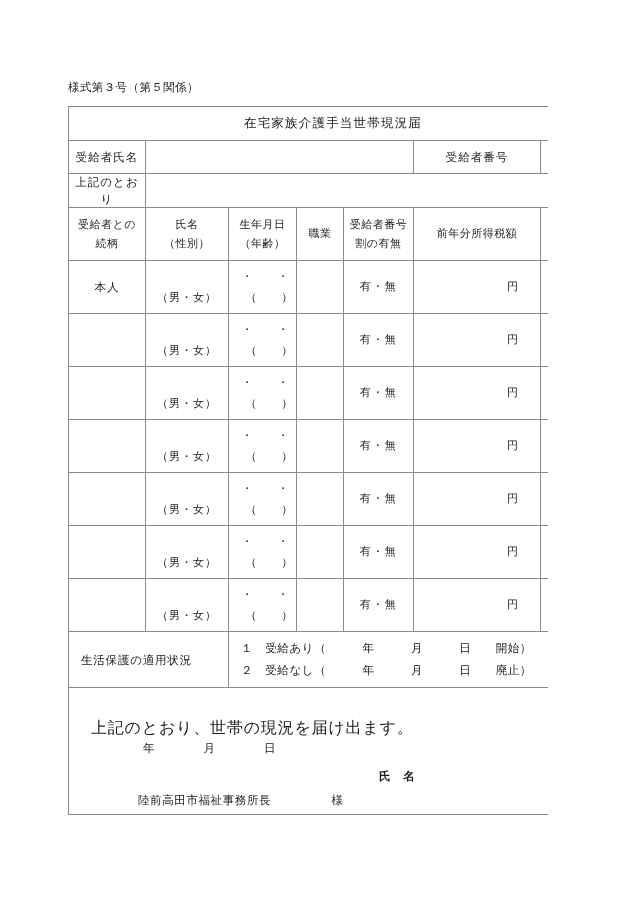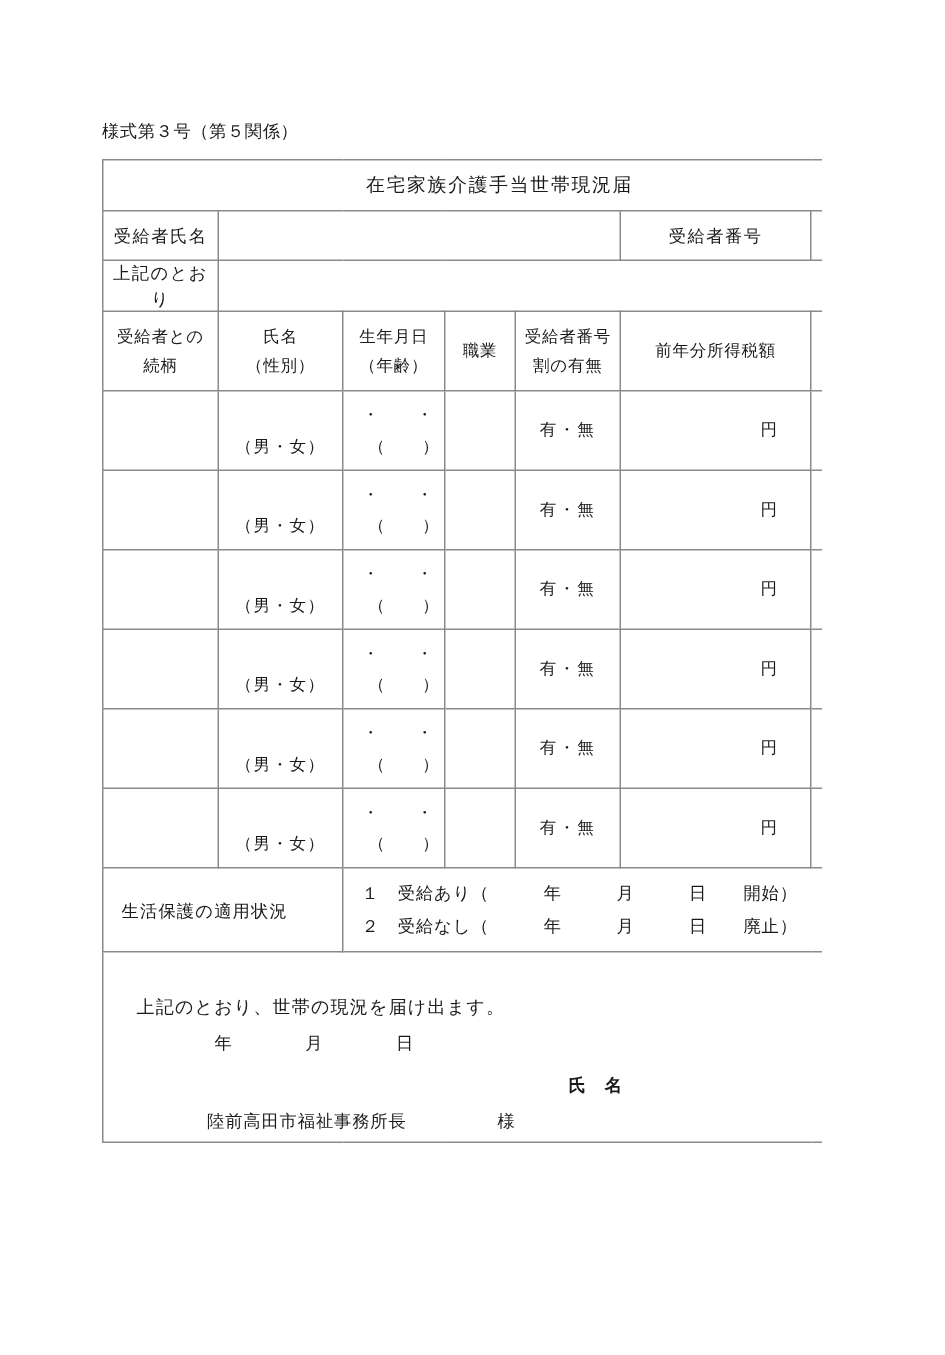--- a/index.html
+++ b/index.html
@@ -162,21 +162,21 @@
   .footer-cell {
     height: 126px;
     text-align: left !important;
     position: relative;
     vertical-align: top !important;
   }
   .f-declaration {
     position: absolute;
     left: 22px;
     top: 28px;
-    font-size: 12px;
+    font-size: 16px;
     letter-spacing: 0.8px;
     white-space: nowrap;
   }
   .f-date {
     position: absolute;
     left: 74px;
     top: 52px;
     font-size: 11.5px;
     letter-spacing: 0.6px;
     white-space: pre;
@@ -253,20 +253,40 @@
         </td>
         <td>職業</td>
         <td class="two-line">
           <span class="l1">受給者番号</span>
           <span>割の有無</span>
         </td>
         <td>前年分所得税額</td>
         <td>備考</td>
       </tr>
 
+      <tr class="data-row">
+        <td class="relation-cell">本人</td>
+        <td class="name-cell">
+          <div class="rel-pos">
+            <span class="gender">（男・女）</span>
+          </div>
+        </td>
+        <td class="dob-cell">
+          <div class="rel-pos">
+            <span class="dots">・　　・</span>
+            <span class="age">（　　）</span>
+          </div>
+        </td>
+        <td></td>
+        <td class="tax-cell">有・無</td>
+        <td class="yen-cell">
+          <span class="yen">円</span>
+        </td>
+        <td></td>
+      </tr>
 
       <tr class="data-row">
         <td class="relation-cell"></td>
         <td class="name-cell">
           <div class="rel-pos">
             <span class="gender">（男・女）</span>
           </div>
         </td>
         <td class="dob-cell">
           <div class="rel-pos">

